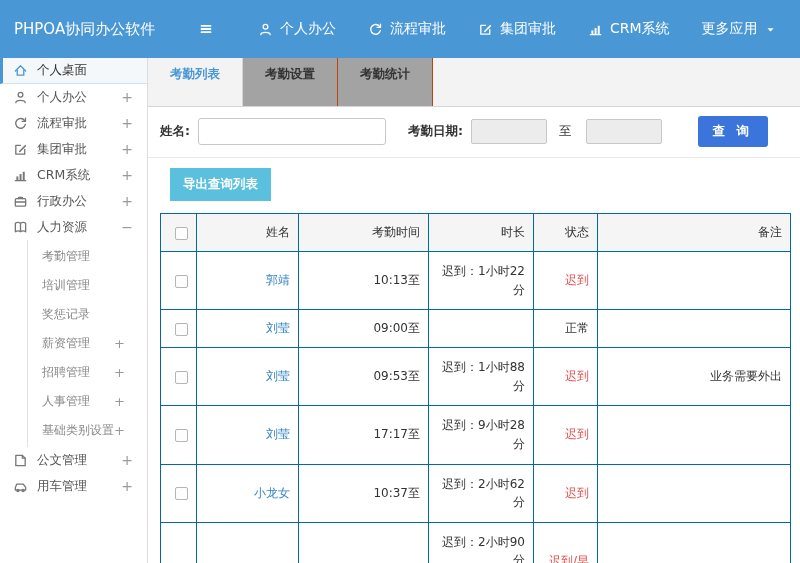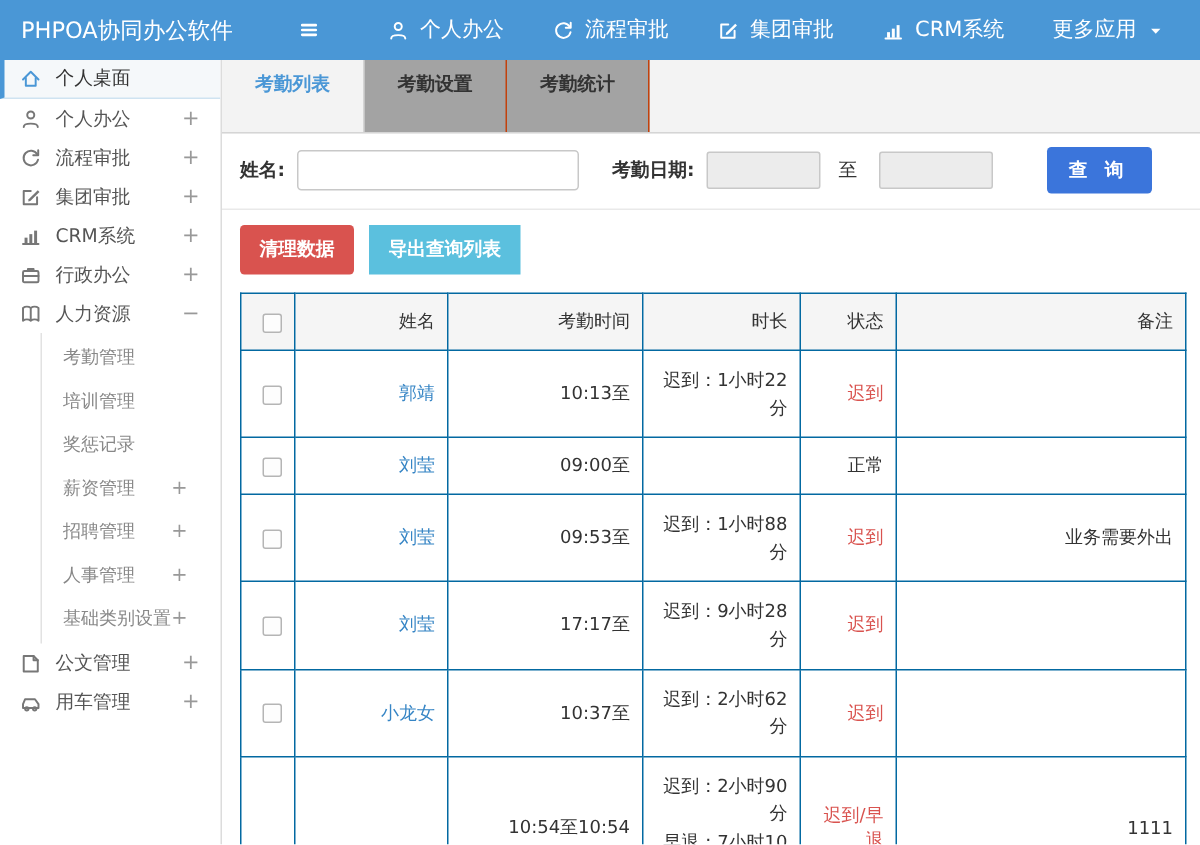--- a/index.html
+++ b/index.html
@@ -1,20 +1,20 @@
 <!DOCTYPE html>
 <html><head>
 <meta charset="utf-8">
 <style>
   * { margin:0; padding:0; box-sizing:border-box; }
   html,body { width:800px; height:563px; overflow:hidden; background:#fff;
               font-family:"DejaVu Sans","Liberation Sans",sans-serif; font-size:12px; color:#333; }
 
   
-  .navbar { height:40px; background:#4a97d6; display:flex; align-items:center; color:#fff; }
+  .navbar { height:58px; background:#4a97d6; display:flex; align-items:center; color:#fff; }
   .brand { width:148px; padding-left:14px; font-size:15px; white-space:nowrap; }
   .hamburger { margin-left:50px; cursor:pointer; display:flex; align-items:center; }
   .topnav { display:flex; align-items:center; margin-left:28px; }
   .topnav-item { display:flex; align-items:center; margin:0 16px; font-size:14px; cursor:pointer; white-space:nowrap; }
   .topnav-item .ico { margin-right:7px; display:flex; }
   .topnav-item .caret { margin-left:7px; display:flex; }
 
   
   .shell { display:flex; height:523px; }
   .sidebar { width:148px; background:#fff; border-right:1px solid #dcdcdc; overflow:hidden; flex:none; }
@@ -267,21 +267,20 @@
       <label>姓名:</label>
       <input class="txt-input" type="text" value="" style="">
       <label class="date-label">考勤日期:</label>
       <input class="date-input" type="text" value="" style="">
       <span class="to-label">至</span>
       <input class="date-input" type="text" value="" style="">
       <button class="btn-query">查 询</button>
     </div>
 
     <div class="action-row">
-      <button class="btn-clean">清理数据</button>
       <button class="btn-export">导出查询列表</button>
     </div>
 
     <table class="grid">
       <colgroup>
         <col class="col-check">
           <col class="col-name">
           <col class="col-time">
         <col class="col-dur">
           <col class="col-status">

